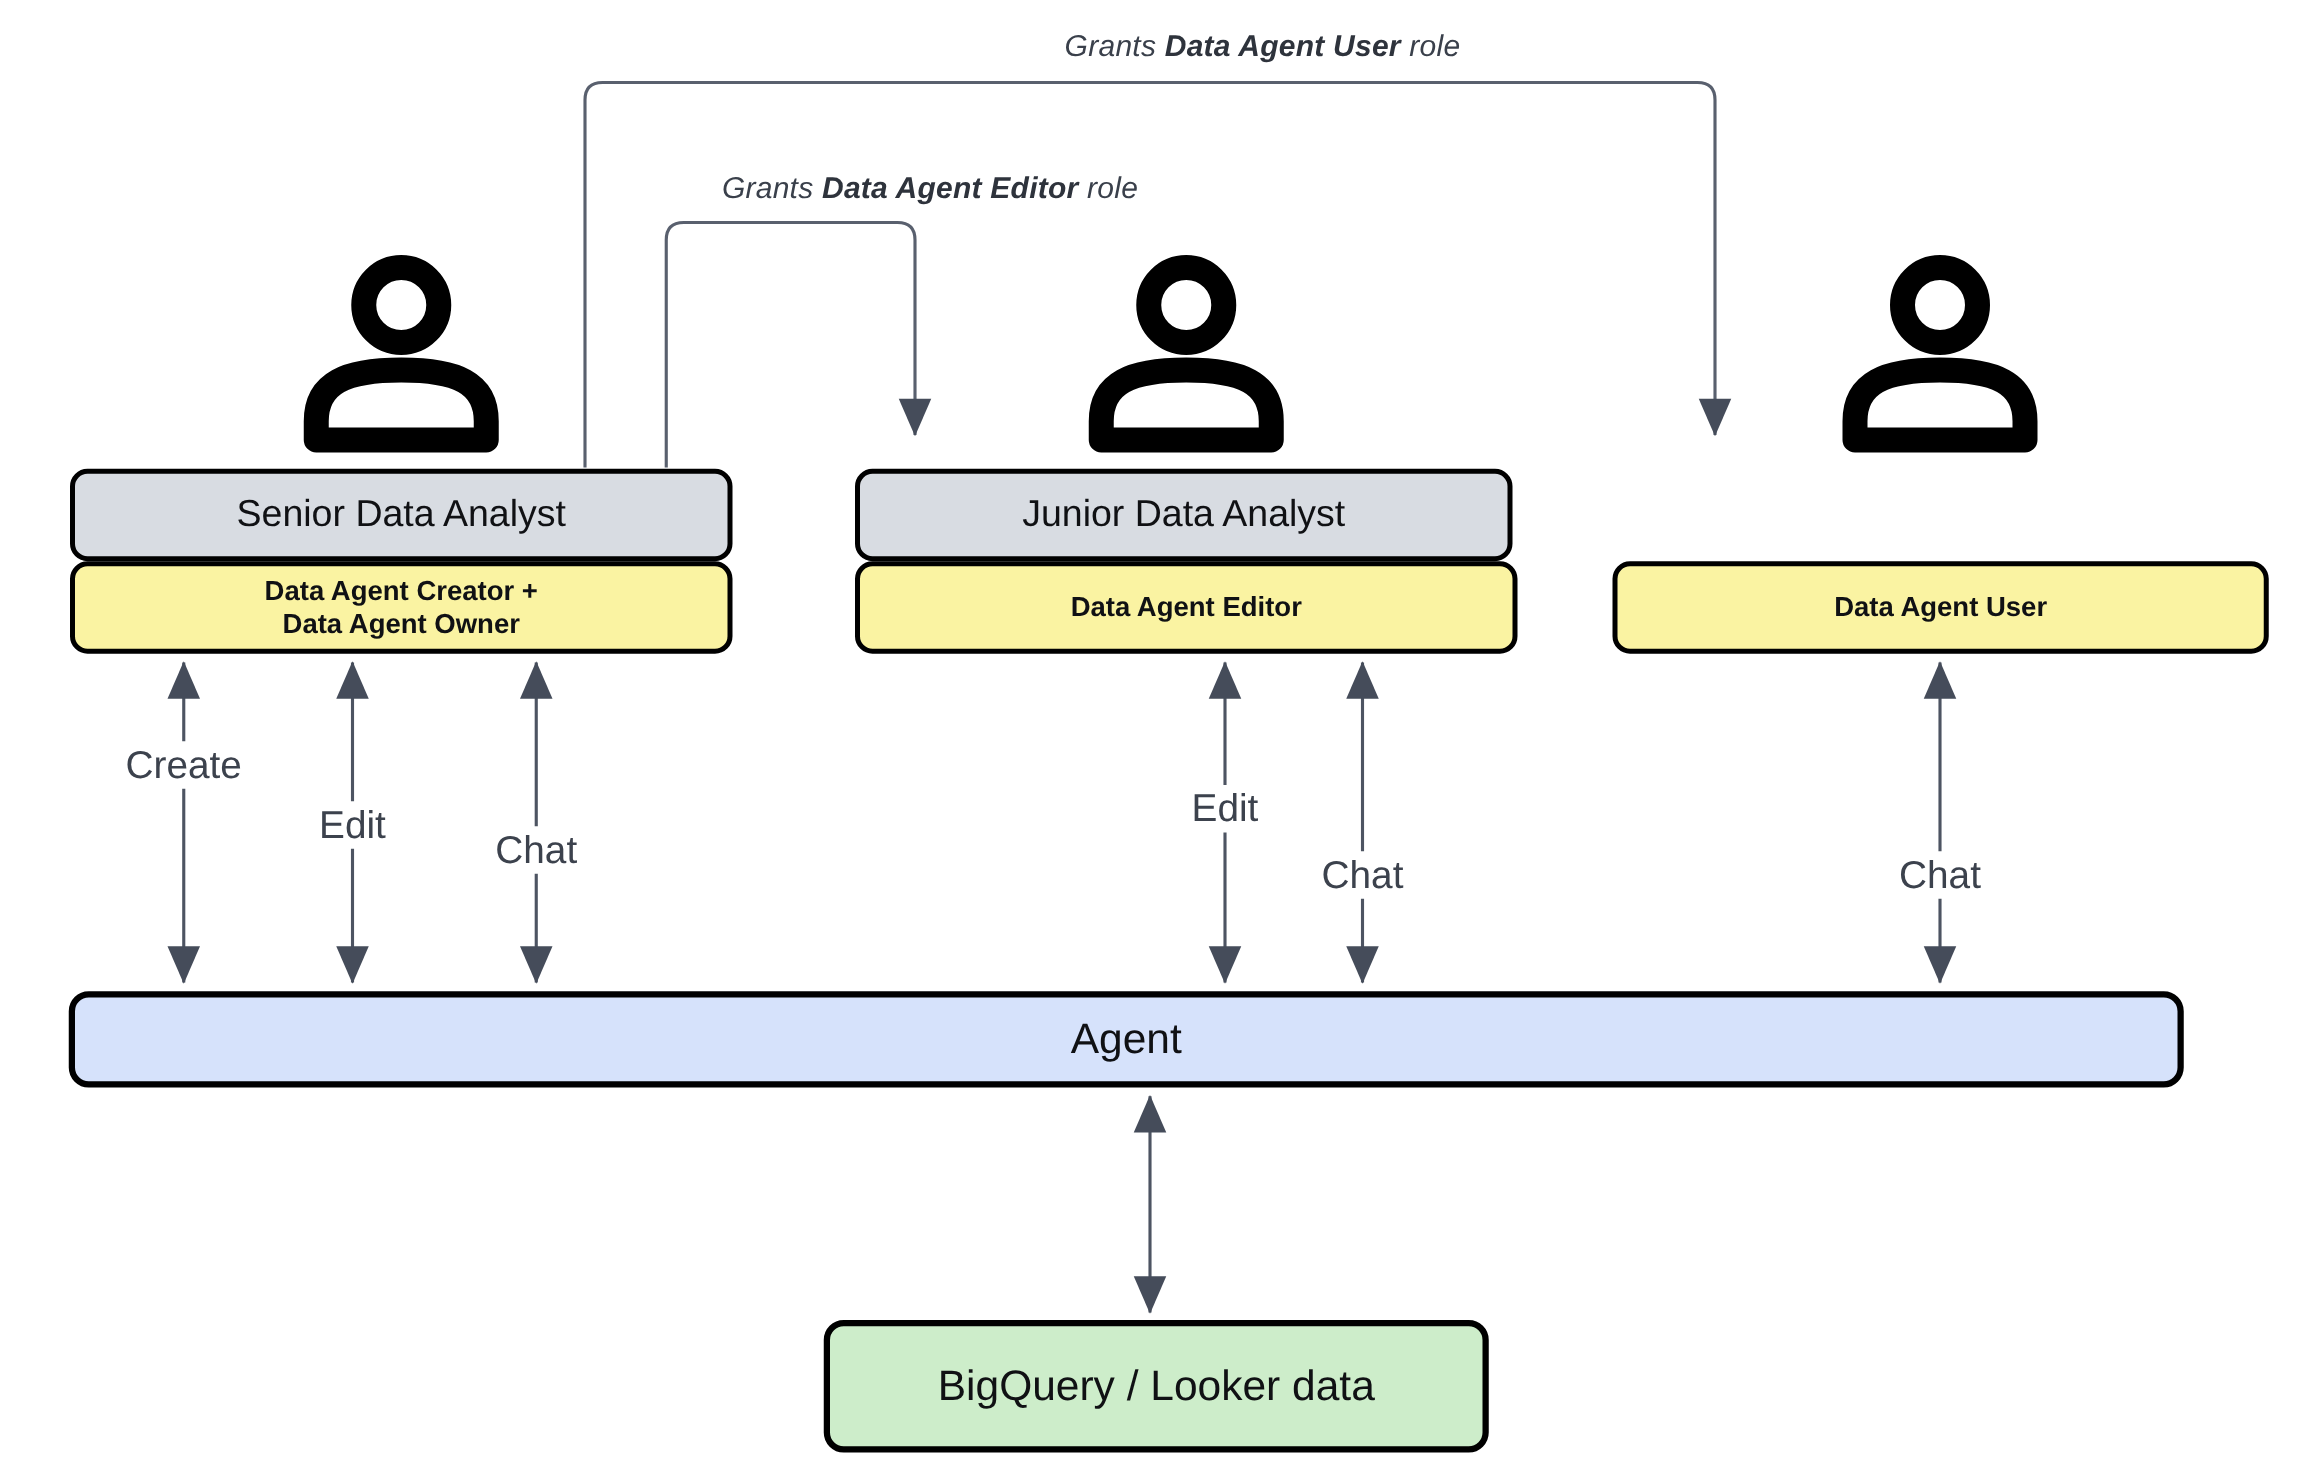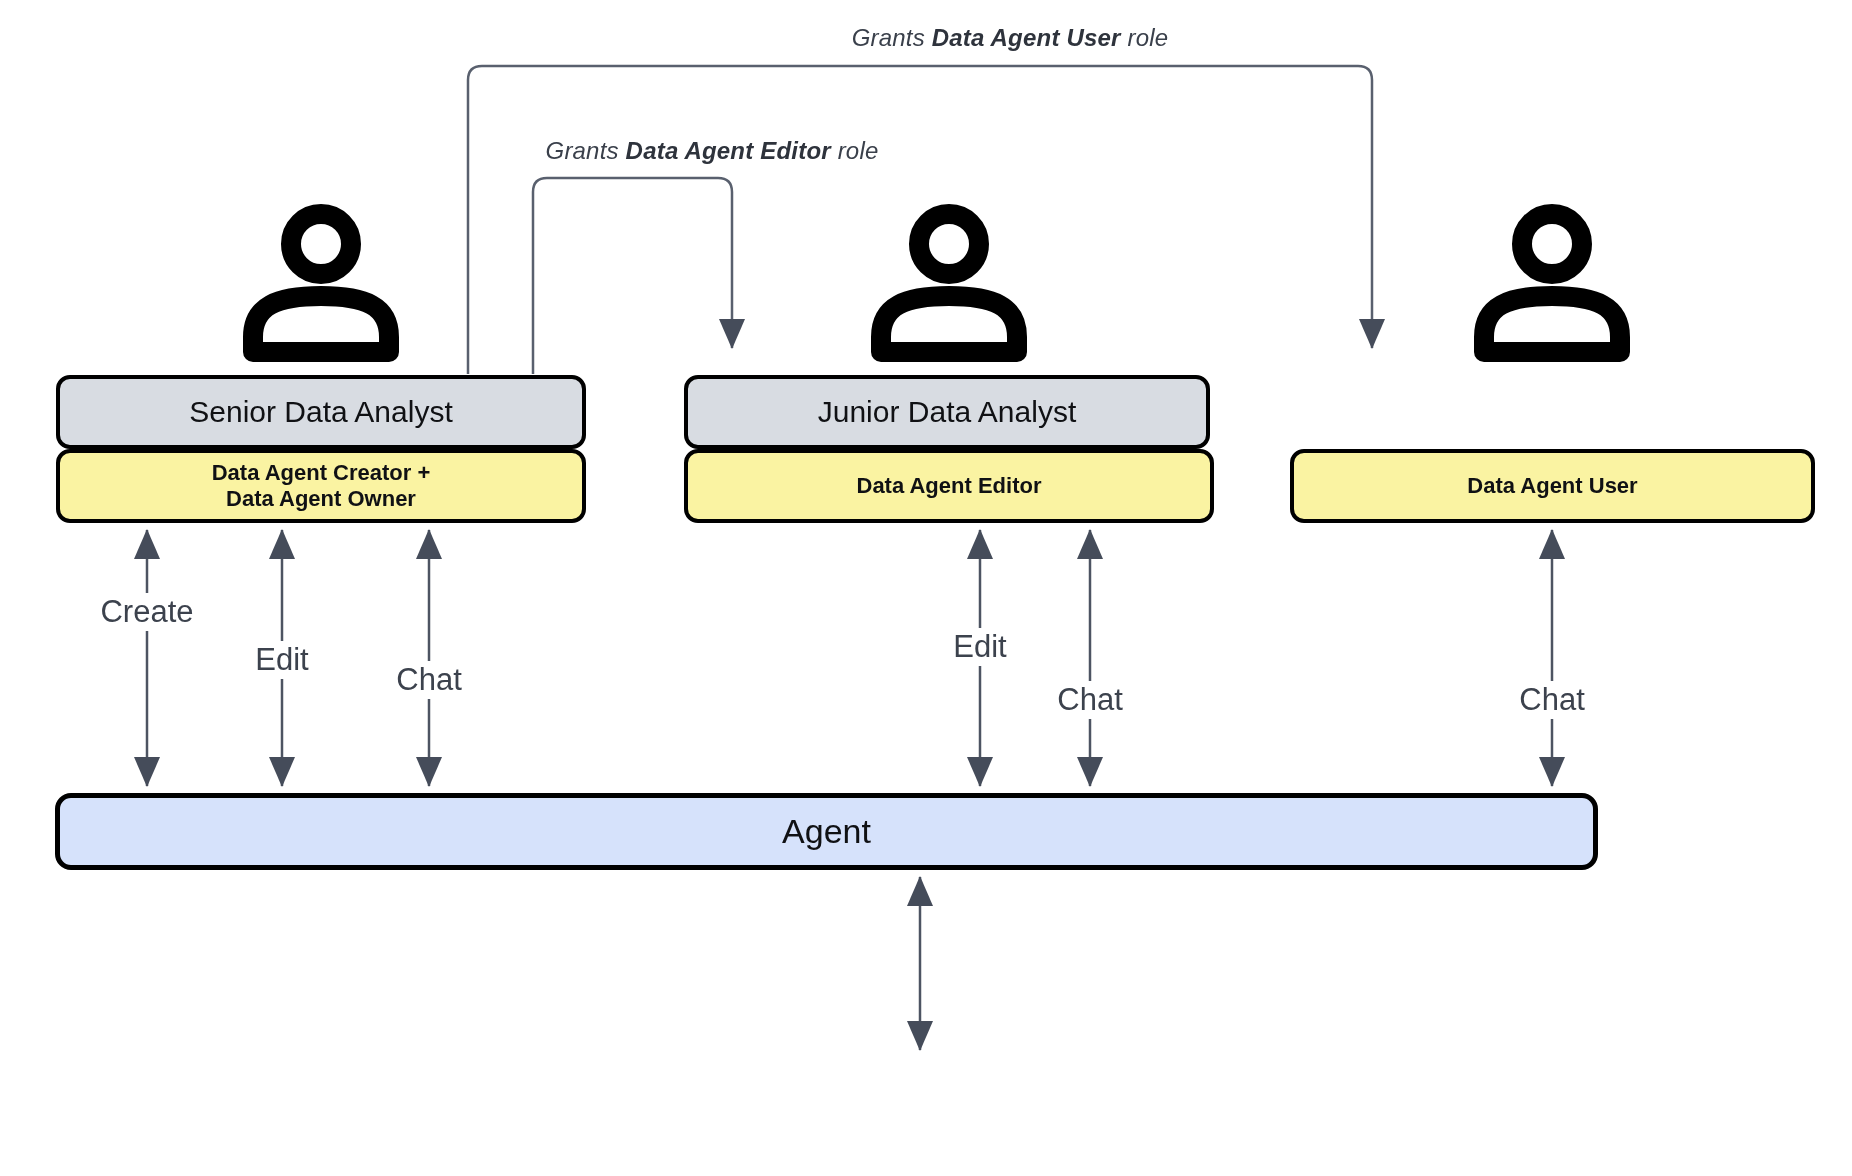--- a/index.html
+++ b/index.html
@@ -39,21 +39,21 @@
   .role-box span{display:block;}
 
   
   .action-label{
     position:absolute;transform:translate(-50%,-50%);
     background:#ffffff;padding:1px 7px;
     font-size:31px;color:#3c424d;white-space:nowrap;
   }
 
   .agent-bar{
-    position:absolute;left:55px;top:793px;width:1543px;height:77px;
+    position:absolute;left:55px;top:793px;width:1692px;height:77px;
     box-sizing:border-box;border:5px solid #000;border-radius:16px;
     background:#d6e2fb;display:flex;align-items:center;justify-content:center;
     font-size:34px;color:#101114;
   }
   .datasource-box{
     position:absolute;left:659px;top:1056px;width:532px;height:106px;
     box-sizing:border-box;border:5px solid #000;border-radius:16px;
     background:#cdedca;display:flex;align-items:center;justify-content:center;
     font-size:34px;color:#101114;
   }
@@ -77,21 +77,21 @@
     <line x1="282" y1="530" x2="282" y2="786" stroke="#4d5462" stroke-width="2.5" marker-start="url(#ah)" marker-end="url(#ah)"></line>
     <line x1="429" y1="530" x2="429" y2="786" stroke="#4d5462" stroke-width="2.5" marker-start="url(#ah)" marker-end="url(#ah)"></line>
     <line x1="980" y1="530" x2="980" y2="786" stroke="#4d5462" stroke-width="2.5" marker-start="url(#ah)" marker-end="url(#ah)"></line>
     <line x1="1090" y1="530" x2="1090" y2="786" stroke="#4d5462" stroke-width="2.5" marker-start="url(#ah)" marker-end="url(#ah)"></line>
     <line x1="1552" y1="530" x2="1552" y2="786" stroke="#4d5462" stroke-width="2.5" marker-start="url(#ah)" marker-end="url(#ah)"></line>
 
     <line x1="920" y1="877" x2="920" y2="1050" stroke="#4d5462" stroke-width="2.5" marker-start="url(#ah)" marker-end="url(#ah)"></line>
   </svg>
 
   <div class="grant-label" style="left:1010px;top:38px;"><span>Grants </span><b>Data Agent User</b><span> role</span></div>
-  <div class="grant-label" style="left:712px;top:151px;"><span>Grants </span><b>Data Agent Editor</b><span> role</span></div>
+  <div class="grant-label" style="left:744px;top:151px;"><span>Grants </span><b>Data Agent Editor</b><span> role</span></div>
 
   <svg class="person" style="left:241px;top:202px;" viewBox="0 0 160 166" xmlns="http://www.w3.org/2000/svg">
     <circle cx="80" cy="42" r="30" fill="#ffffff" stroke="#000" stroke-width="20"></circle>
     <path d="M12 150 L12 135 C12 104 36 94 80 94 C124 94 148 104 148 135 L148 150 Z" fill="#ffffff" stroke="#000" stroke-width="20" stroke-linejoin="round"></path>
   </svg>
   <svg class="person" style="left:869px;top:202px;" viewBox="0 0 160 166" xmlns="http://www.w3.org/2000/svg">
     <circle cx="80" cy="42" r="30" fill="#ffffff" stroke="#000" stroke-width="20"></circle>
     <path d="M12 150 L12 135 C12 104 36 94 80 94 C124 94 148 104 148 135 L148 150 Z" fill="#ffffff" stroke="#000" stroke-width="20" stroke-linejoin="round"></path>
   </svg>
   <svg class="person" style="left:1472px;top:202px;" viewBox="0 0 160 166" xmlns="http://www.w3.org/2000/svg">
@@ -124,14 +124,17 @@
   <div class="action-label" style="left:282px;top:660px;">Edit</div>
   <div class="action-label" style="left:429px;top:680px;">Chat</div>
   <div class="action-label" style="left:980px;top:647px;">Edit</div>
   <div class="action-label" style="left:1090px;top:700px;">Chat</div>
   <div class="action-label" style="left:1552px;top:700px;">Chat</div>
 
   <div class="agent-bar">
     <span>Agent</span>
   </div>
 
+  <div class="datasource-box">
+    <span>BigQuery / Looker data</span>
+  </div>
 
 </div>
 
 </body></html>

